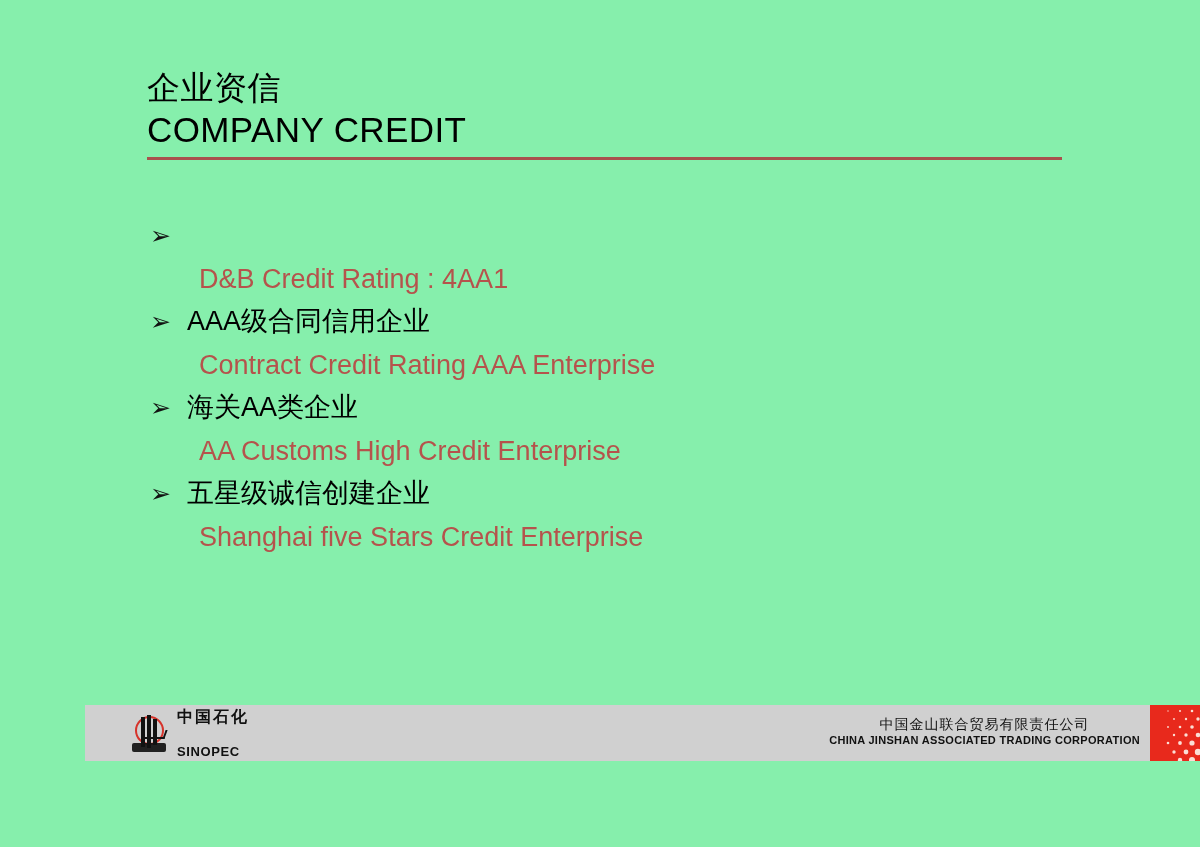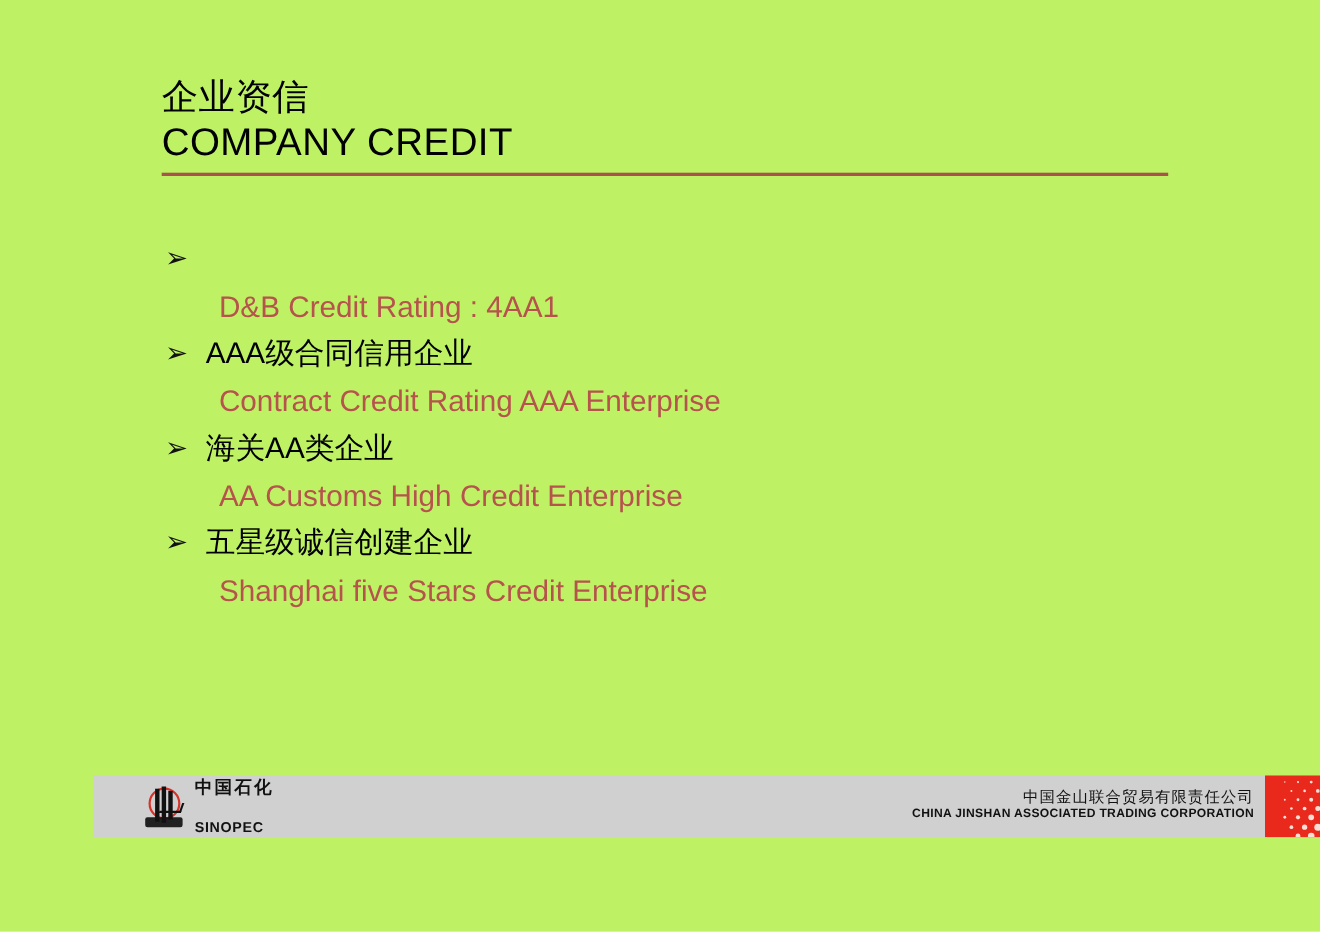--- a/index.html
+++ b/index.html
@@ -14,21 +14,21 @@
     overflow: hidden;
     position: relative;
   }
 
   
   .slide {
     position: absolute;
     left: 0; top: 0;
     width: 1200px;
     height: 847px;
-    background: #bef264;
+    background: #86efac;
   }
 
   
   .header {
     position: absolute;
     left: 147px;
     top: 68px;
     width: 915px;
   }
   .title-cn {
@@ -167,21 +167,21 @@
     font-weight: bold;
     color: #111111;
     letter-spacing: 0.6px;
     display: block;
     margin-top: 20px;
   }
   .footer-company {
     position: absolute;
     right: 110px;
     top: 10px;
-    text-align: right;
+    text-align: center;
   }
   .company-cn {
     font-size: 14px;
     color: #111111;
     letter-spacing: 1px;
     display: block;
     line-height: 18px;
   }
   .company-en {
     font-size: 11px;

